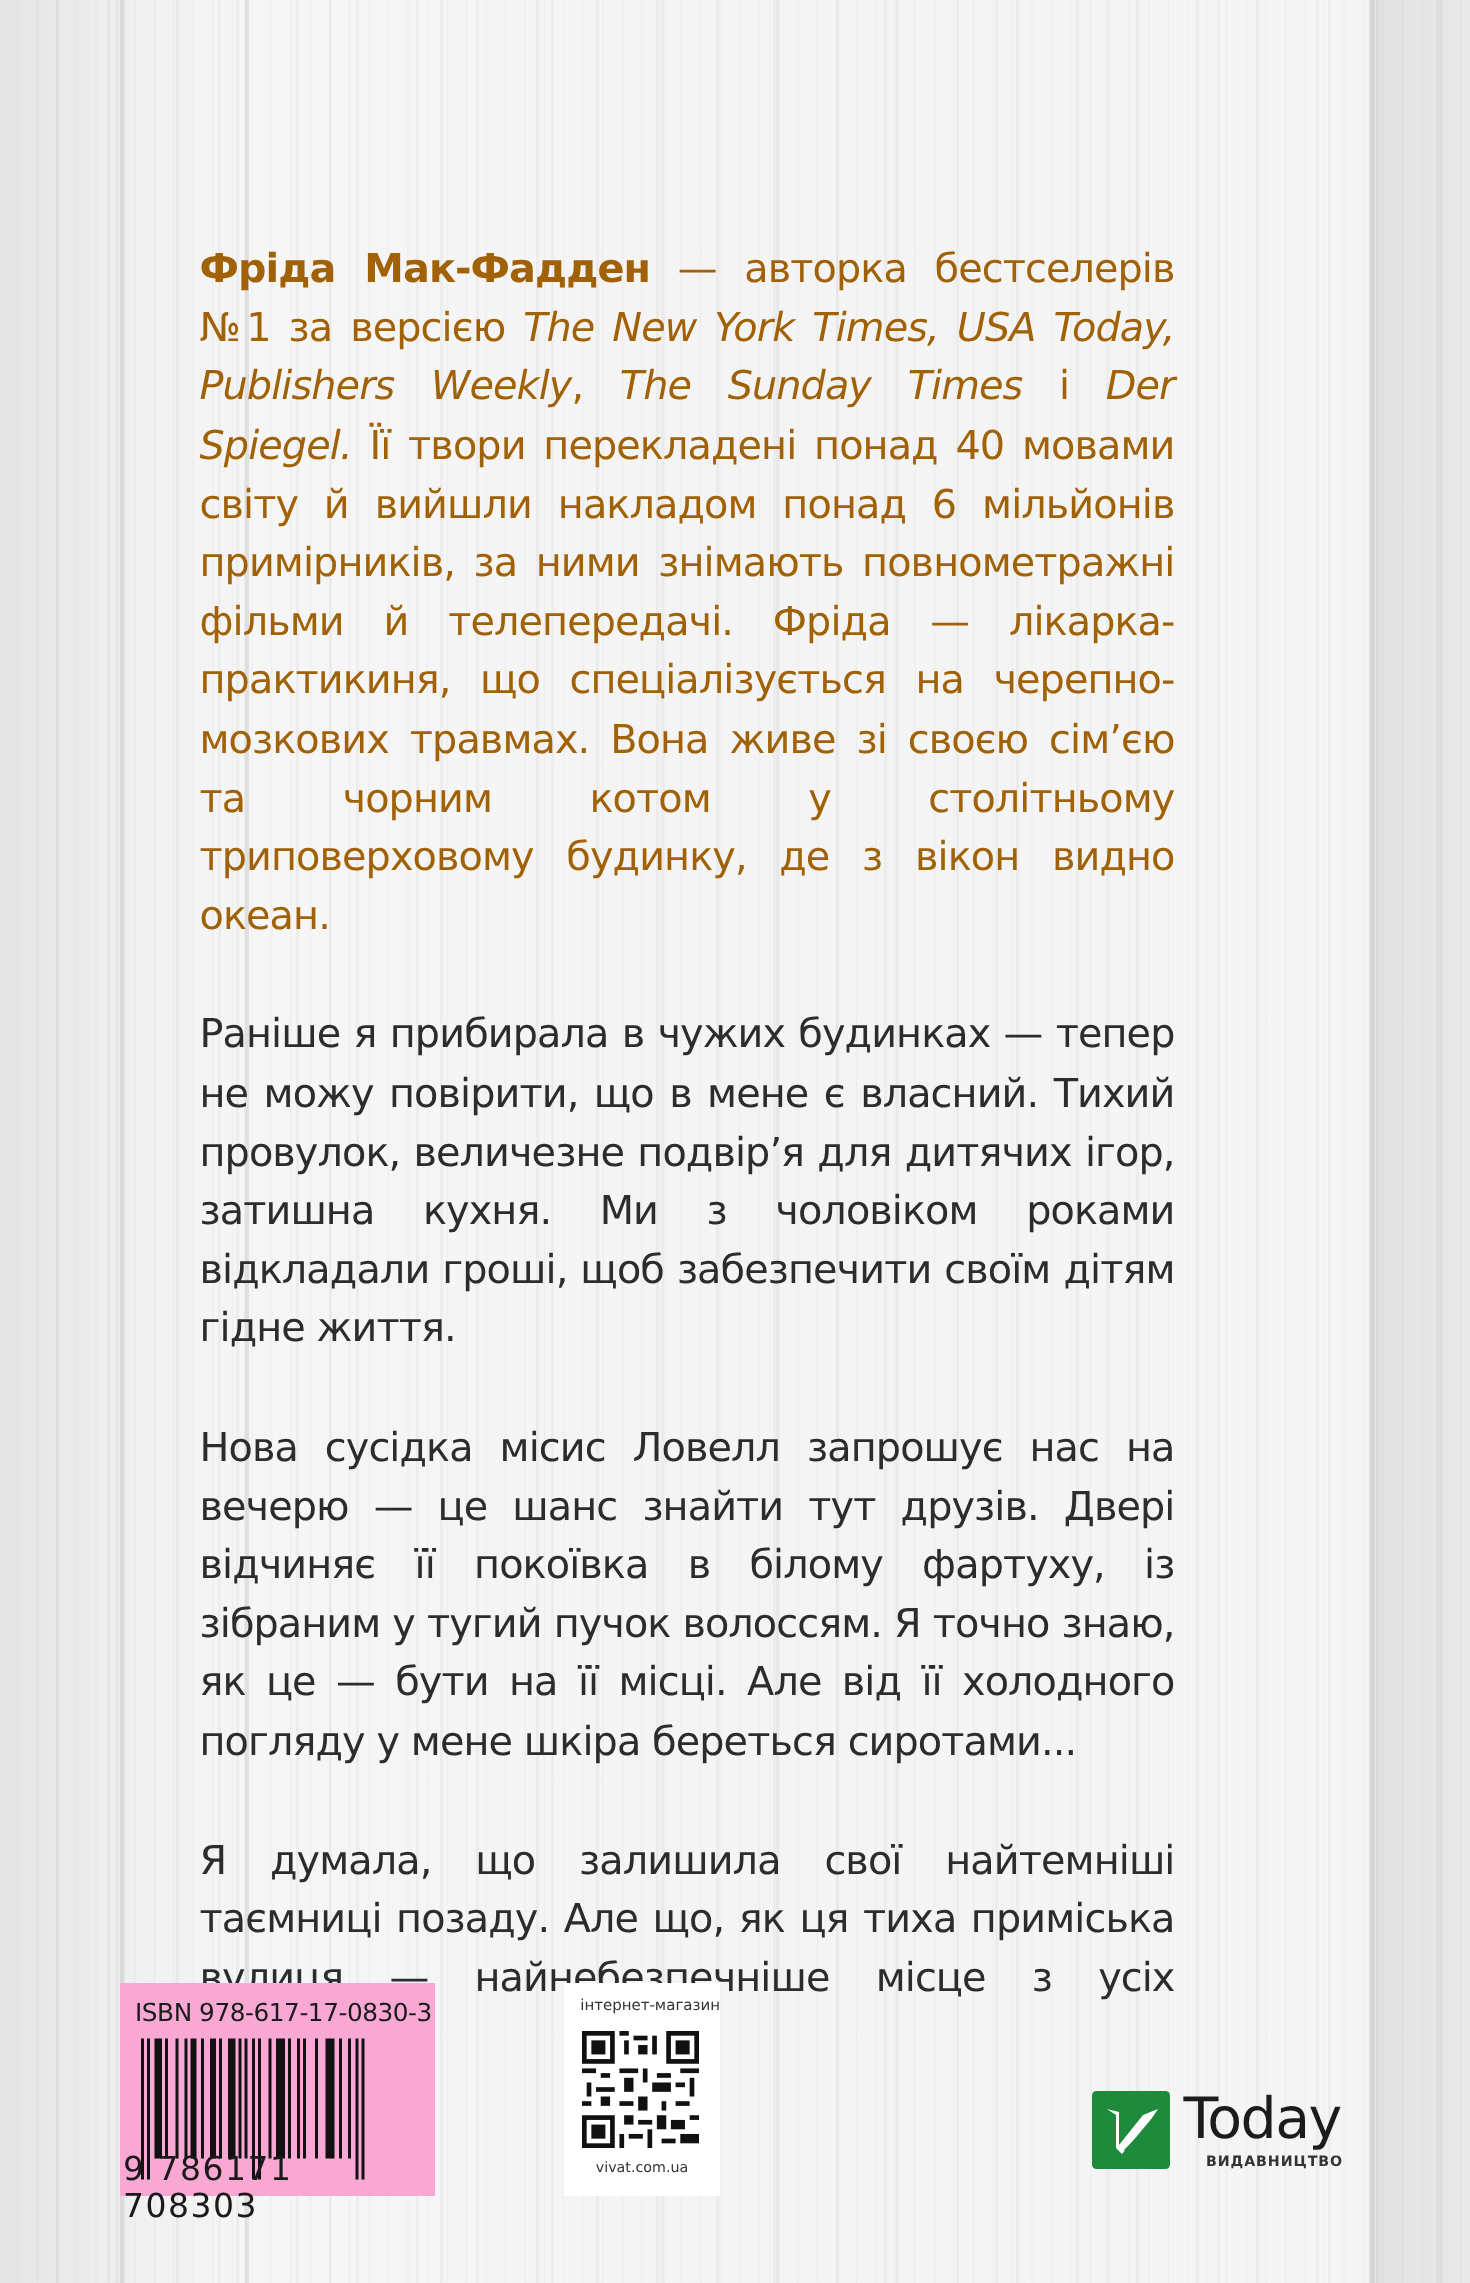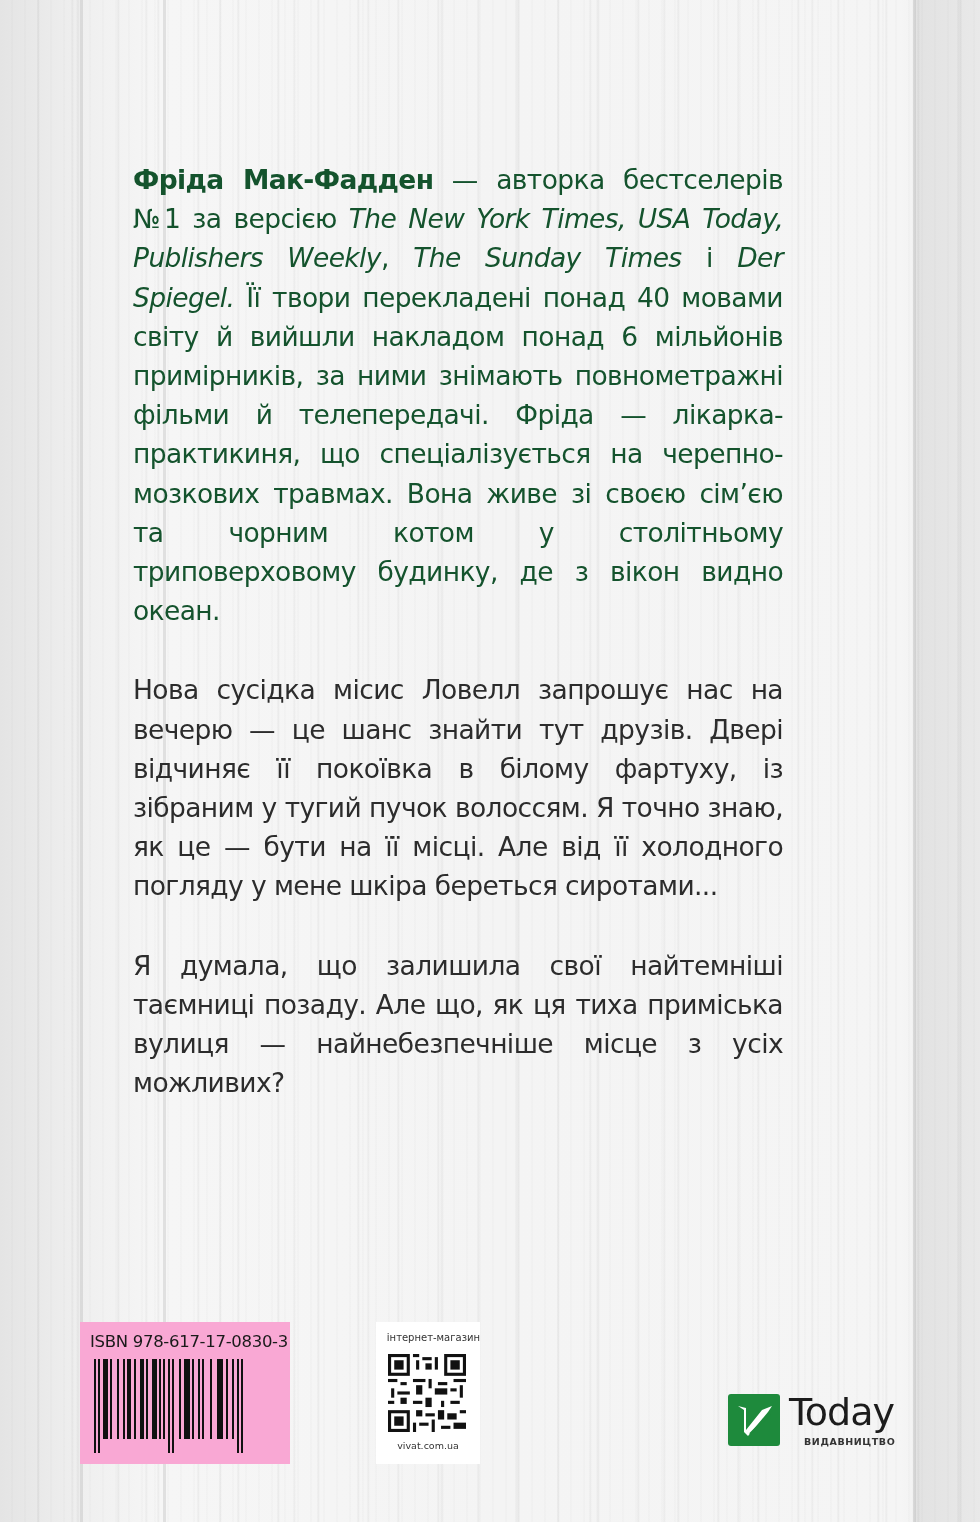--- a/index.html
+++ b/index.html
@@ -15,21 +15,21 @@
       repeating-linear-gradient(90deg, rgba(0,0,0,0) 0px, rgba(0,0,0,0) 11px, rgba(150,150,150,0.07) 12px, rgba(0,0,0,0) 13px),
       repeating-linear-gradient(90deg, rgba(0,0,0,0) 0px, rgba(0,0,0,0) 71px, rgba(100,100,100,0.08) 72px, rgba(0,0,0,0) 74px),
       linear-gradient(90deg, #e4e4e4 0px, #efefef 80px, #f6f6f6 160px, #f4f4f4 500px, #f5f5f5 900px, #f3f3f3 912px, #e2e2e2 916px, #e9e9e9 980px);
   }
   .plank-edge { position: absolute; top: 0; bottom: 0; width: 3px; background: rgba(110,110,110,0.16); }
   .content { position: absolute; left: 133px; top: 160px; width: 650px; }
   .para {
     margin: 0; font-size: 26.5px; line-height: 39.2px; text-align: justify;
     font-family: "DejaVu Sans", sans-serif; letter-spacing: -0.6px;
   }
-  .para.bio { color: #14532d; }
+  .para.bio { color: #a16207; }
   .para.blurb { color: #2c2c2c; }
   .para + .para { margin-top: 40px; }
   .bold { font-weight: bold; }
   .ital { font-style: italic; }
   .barcode-box {
     position: absolute; left: 80px; top: 1322px; width: 210px; height: 142px;
     background: #f9a8d4;
   }
   .isbn { position: absolute; left: 10px; top: 10px; font-size: 16.5px; color: #1a1a1a; font-family: "DejaVu Sans", sans-serif; letter-spacing: -0.3px;}
   .bars { position: absolute; left: 14px; top: 37px; width: 190px; height: 86px; display: flex; align-items: flex-start; }
@@ -54,20 +54,21 @@
 </head>
 <body>
 
 <div class="wood"></div>
 <div class="plank-edge" style="left:80px"></div>
 <div class="plank-edge" style="left:163px"></div>
 <div class="plank-edge" style="left:913px"></div>
 
 <div class="content">
   <p class="para bio"><span class="bold">Фріда Мак-Фадден</span><span> — авторка бестселерів №1 за версією </span><span class="ital">The New York Times, USA Today, Publishers Weekly</span><span>, </span><span class="ital">The Sunday Times</span><span> і </span><span class="ital">Der Spiegel.</span><span> Її твори перекладені понад 40 мовами світу й вийшли накладом понад 6 мільйонів примірників, за ними знімають повнометражні фільми й телепередачі. Фріда — лікарка-практикиня, що спеціалізується на черепно-мозкових травмах. Вона живе зі своєю сім’єю та чорним котом у столітньому триповерховому будинку, де з вікон видно океан.</span></p>
+  <p class="para blurb">Раніше я прибирала в чужих будинках — тепер не можу повірити, що в мене є власний. Тихий провулок, величезне подвір’я для дитячих ігор, затишна кухня. Ми з чоловіком роками відкладали гроші, щоб забезпечити своїм дітям гідне життя.</p>
   <p class="para blurb">Нова сусідка місис Ловелл запрошує нас на вечерю — це шанс знайти тут друзів. Двері відчиняє її покоївка в білому фартуху, із зібраним у тугий пучок волоссям. Я точно знаю, як це — бути на її місці. Але від її холодного погляду у мене шкіра береться сиротами...</p>
   <p class="para blurb">Я думала, що залишила свої найтемніші таємниці позаду. Але що, як ця тиха приміська вулиця — найнебезпечніше місце з усіх можливих?</p>
 </div>
 
 <div class="barcode-box">
   <div class="isbn">ISBN 978-617-17-0830-3</div>
   <div class="bars">
     <span class="tall" style="width:2px;margin-right:2px"></span>
       <span class="tall" style="width:2px;margin-right:3px"></span>
     <span style="width:5px;margin-right:2px"></span>
@@ -88,20 +89,21 @@
       <span style="width:2px;margin-right:4px"></span>
     <span style="width:2px;margin-right:2px"></span>
       <span style="width:2px;margin-right:6px"></span>
       <span style="width:2px;margin-right:5px"></span>
     <span style="width:6px;margin-right:3px"></span>
       <span style="width:2px;margin-right:4px"></span>
       <span style="width:2px;margin-right:3px"></span>
     <span class="tall" style="width:2px;margin-right:2px"></span>
       <span class="tall" style="width:2px"></span>
   </div>
+  <div class="barnum">9 786171 708303</div>
 </div>
 
 <div class="qr-box">
   <div class="qr-label">інтернет-магазин</div>
   <svg class="qr" viewBox="0 0 25 25">
     <rect width="25" height="25" fill="#fff"></rect>
     <g fill="#111">
       <rect x="0" y="0" width="7" height="7"></rect>
         <rect x="1" y="1" width="5" height="5" fill="#fff"></rect>
         <rect x="2" y="2" width="3" height="3"></rect>

